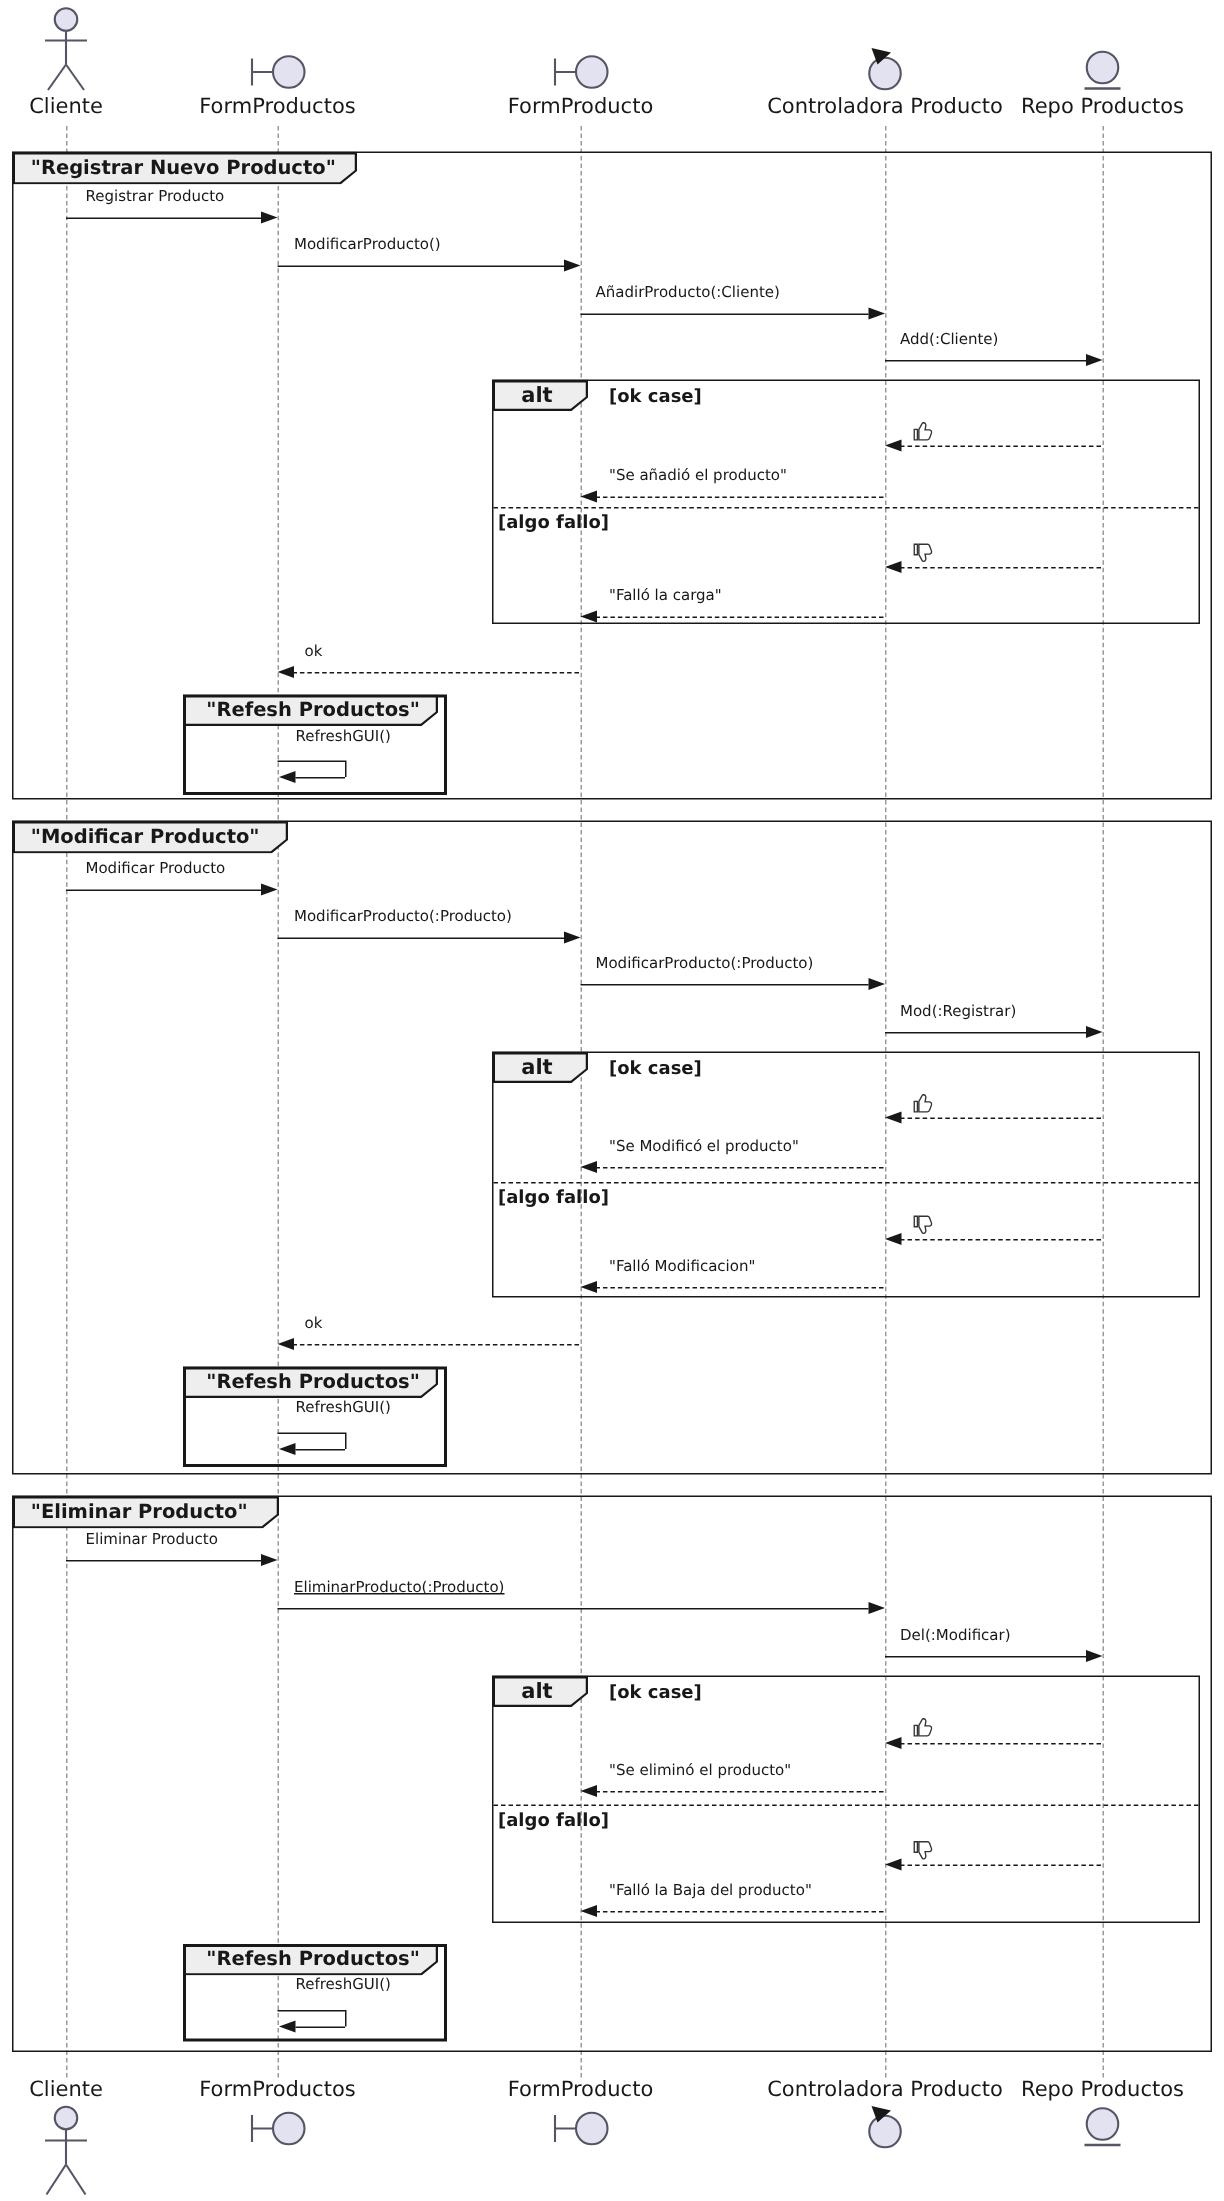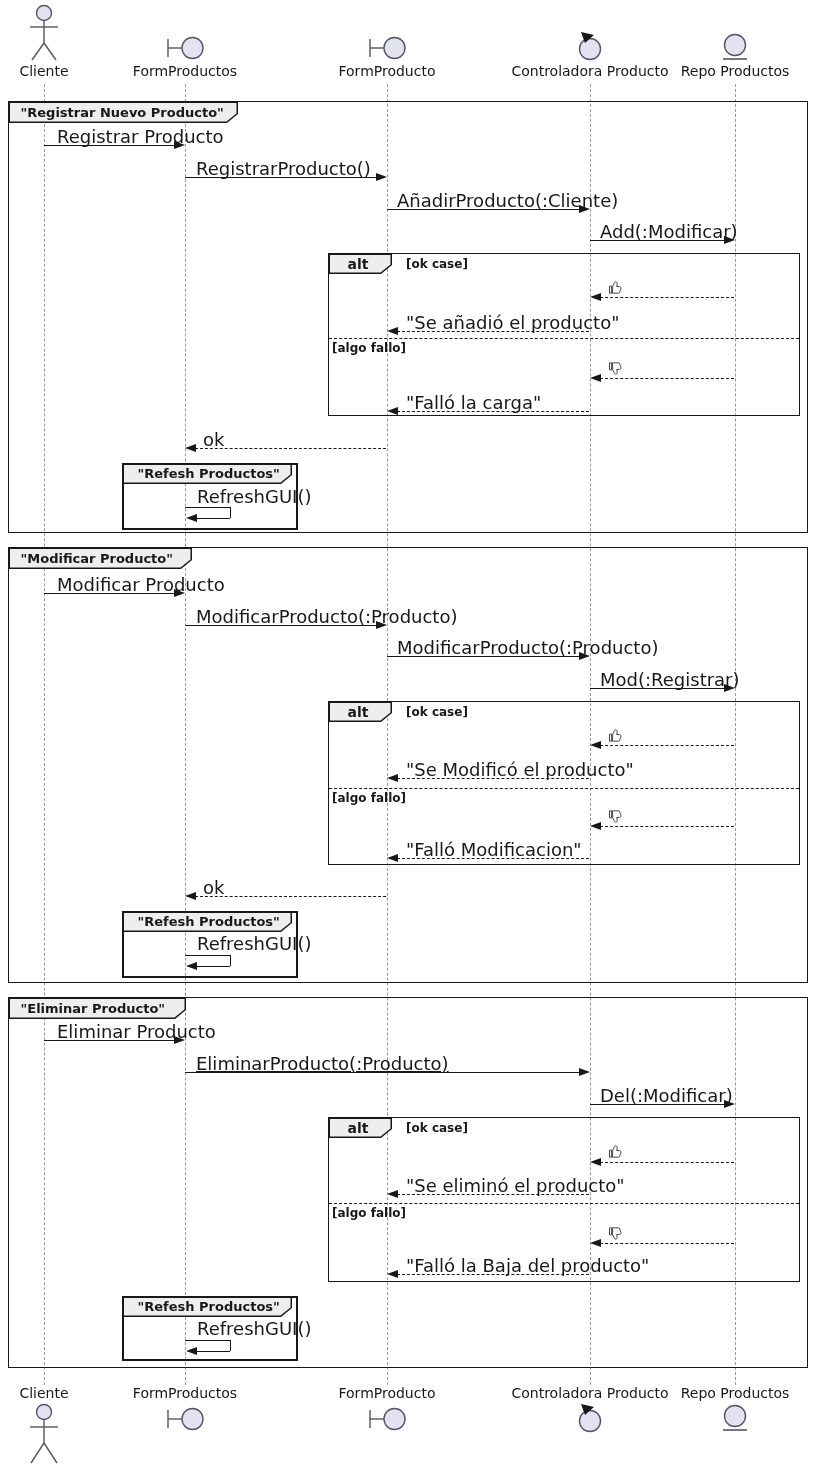--- a/index.html
+++ b/index.html
@@ -9,21 +9,21 @@
   .pname{position:absolute;font-size:14px;text-align:center;white-space:nowrap;}
   .picon{position:absolute;}
   .frame{position:absolute;border:1.5px solid #181818;box-sizing:border-box;}
   .subframe{position:absolute;border:2px solid #181818;box-sizing:border-box;}
   .pent{position:absolute;background:#181818;
         clip-path:polygon(0 0,100% 0,100% calc(100% - 9px),calc(100% - 11px) 100%,0 100%);}
   .pent-in{position:absolute;left:1.5px;top:1.5px;right:1.5px;bottom:1.5px;background:#eee;
         clip-path:polygon(0 0,100% 0,100% calc(100% - 8px),calc(100% - 10px) 100%,0 100%);
         display:flex;align-items:center;padding-left:11px;box-sizing:border-box;
         font-weight:bold;font-size:13px;white-space:nowrap;}
-  .mlabel{position:absolute;font-size:18px;white-space:nowrap;}
+  .mlabel{position:absolute;font-size:10px;white-space:nowrap;}
   .line{position:absolute;height:0;border-top:1.2px solid #181818;}
   .rline{position:absolute;height:0;border-top:1px dashed #181818;}
   .vline{position:absolute;width:0;border-left:1.2px solid #181818;}
   .head{position:absolute;width:0;height:0;border-style:solid;}
   .hr{border-width:4.5px 0 4.5px 11px;border-color:transparent transparent transparent #181818;}
   .hl{border-width:4.5px 11px 4.5px 0;border-color:transparent #181818 transparent transparent;}
   .guard{position:absolute;font-size:12px;font-weight:bold;white-space:nowrap;}
   .divider{position:absolute;height:0;border-top:1px dashed #181818;}
   .thumb{position:absolute;width:15px;height:15px;}
 </style>
@@ -71,29 +71,29 @@
 
   <div class="frame" style="left:8px;top:101px;width:800px;height:432px;"></div>
   <div class="pent" style="left:8px;top:101px;width:230px;height:22px;">
     <div class="pent-in">"Registrar Nuevo Producto"</div>
   </div>
 
   <div class="mlabel" style="left:57px;top:126px;">Registrar Producto</div>
   <div class="line" style="left:44px;top:145px;width:130px;"></div>
   <div class="head hr" style="left:174px;top:141px;"></div>
 
-  <div class="mlabel" style="left:196px;top:158px;">RegistrarProducto()</div>
+  <div class="mlabel" style="left:196px;top:158px;">ModificarProducto()</div>
   <div class="line" style="left:185px;top:177px;width:191px;"></div>
   <div class="head hr" style="left:376px;top:173px;"></div>
 
   <div class="mlabel" style="left:397px;top:190px;">AñadirProducto(:Cliente)</div>
   <div class="line" style="left:387px;top:209px;width:192px;"></div>
   <div class="head hr" style="left:579px;top:205px;"></div>
 
-  <div class="mlabel" style="left:600px;top:221px;">Add(:Modificar)</div>
+  <div class="mlabel" style="left:600px;top:221px;">Add(:Cliente)</div>
   <div class="line" style="left:590px;top:240px;width:134px;"></div>
   <div class="head hr" style="left:724px;top:236px;"></div>
 
   <div class="frame" style="left:328px;top:253px;width:472px;height:163px;"></div>
   <div class="pent" style="left:328px;top:253px;width:64px;height:21px;">
     <div class="pent-in" style="padding-left:18px;font-size:14px;">alt</div>
   </div>
   <div class="guard" style="left:406px;top:257px;">[ok case]</div>
 
   <svg class="thumb" style="left:608px;top:280px;" viewBox="0 0 15 15">

